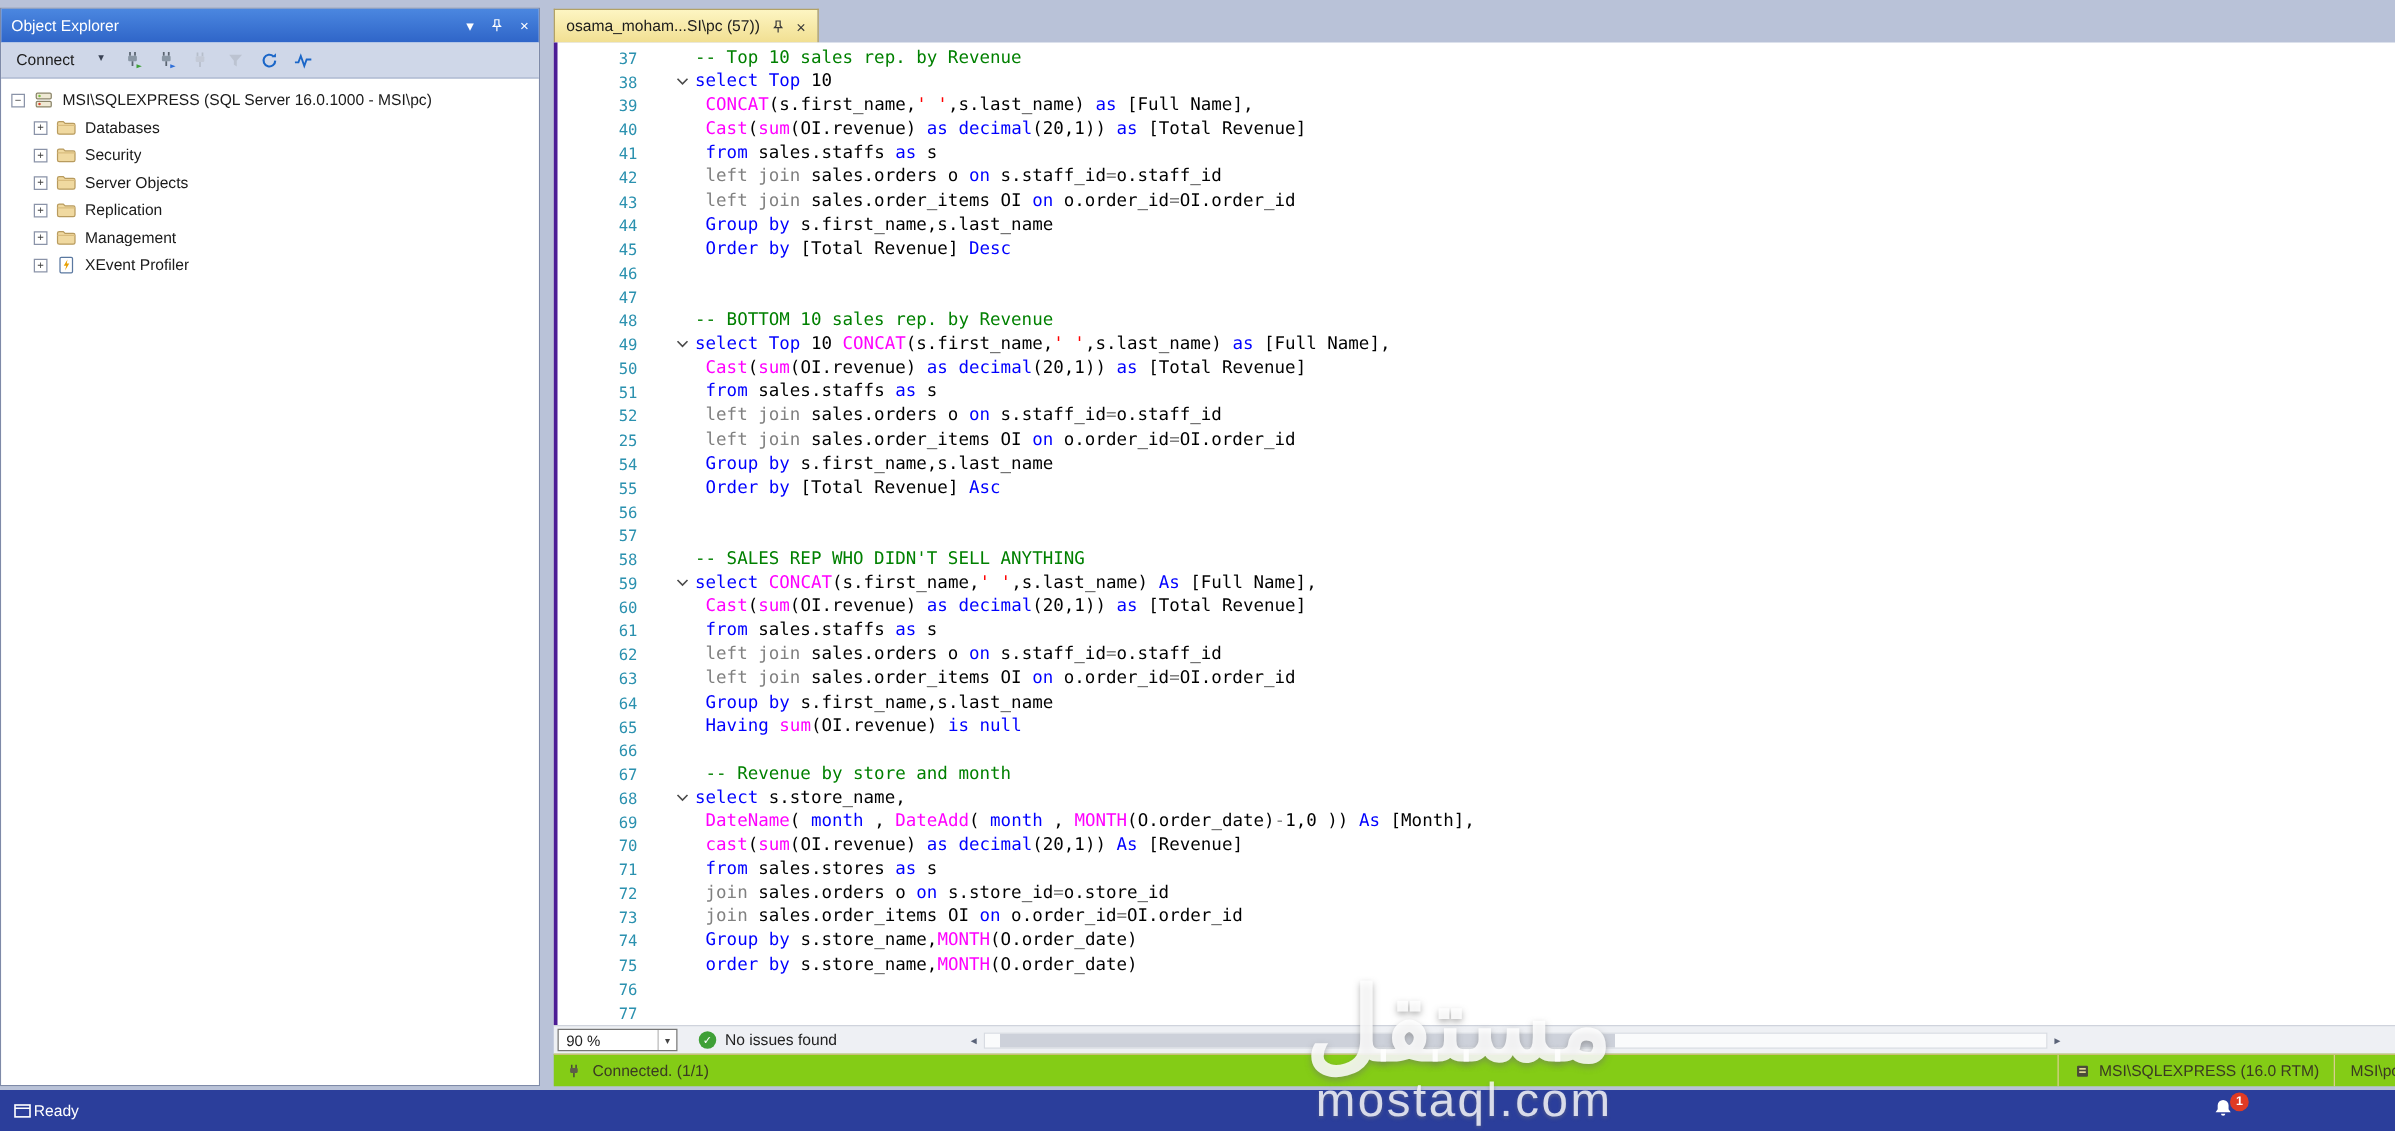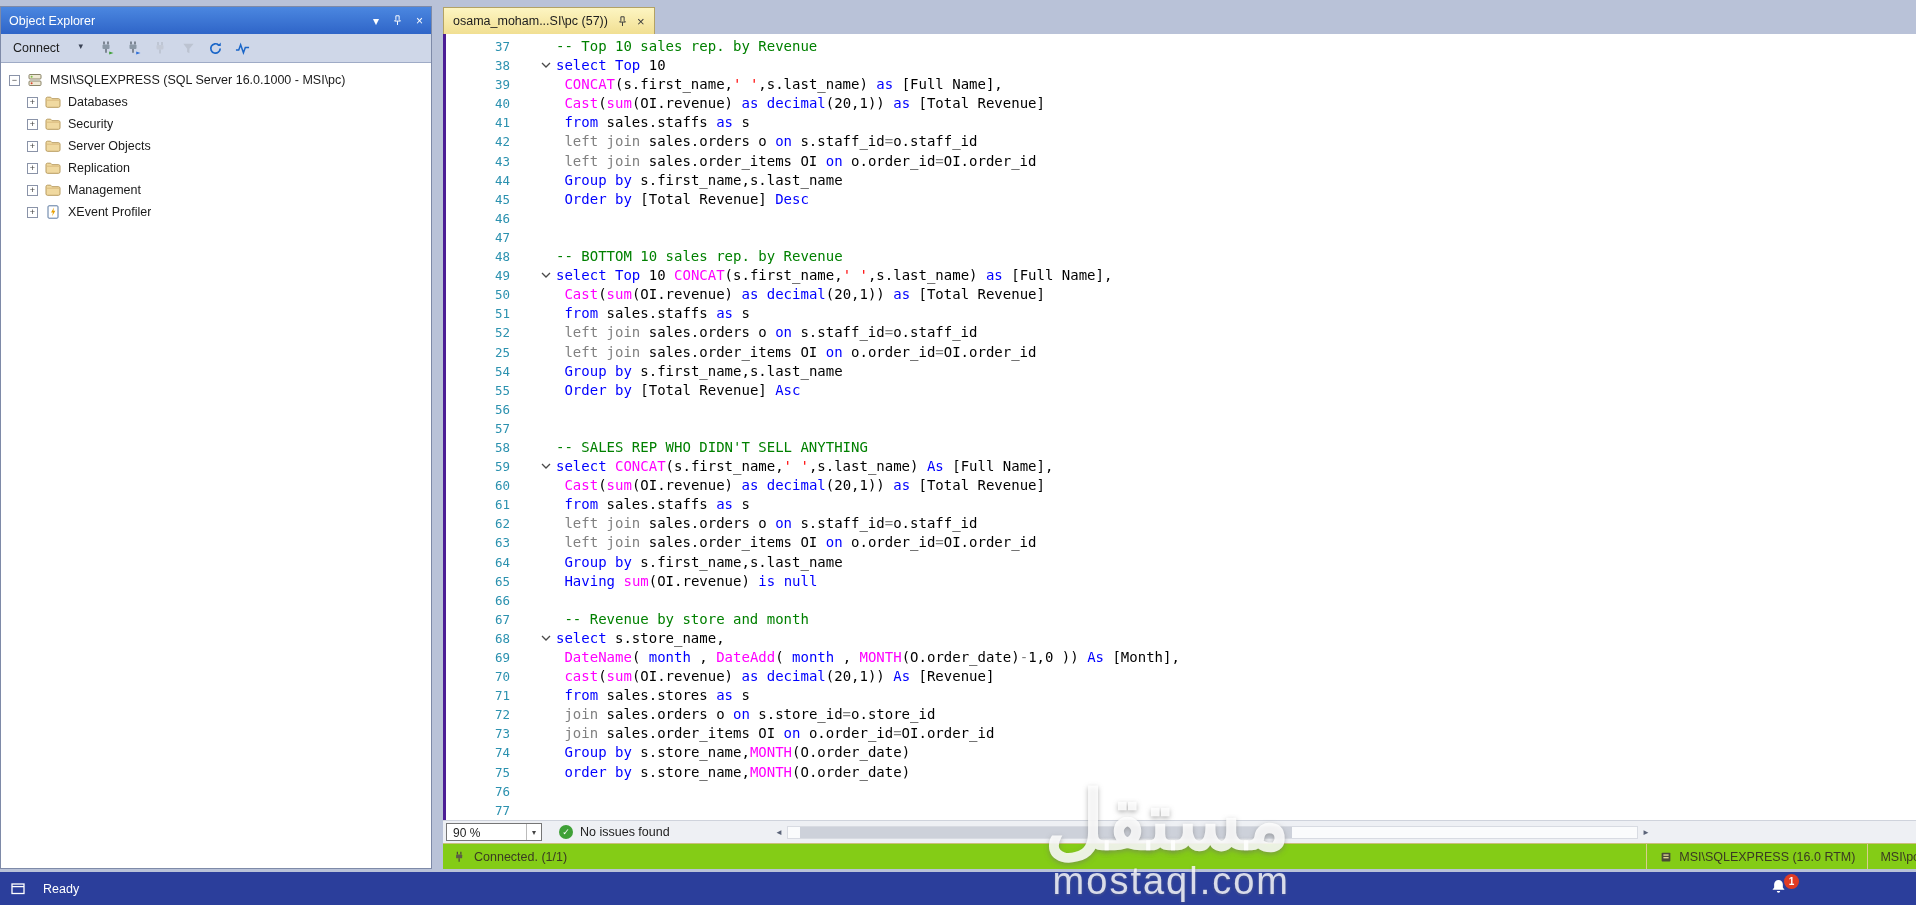--- a/index.html
+++ b/index.html
@@ -64,21 +64,21 @@
   .htrack{flex:1;height:13px;background:#fafbfc;border:1px solid #d8dbe2;position:relative}
   .hthumb{position:absolute;left:12px;top:0;bottom:0;width:58%;background:#cdd1da}
   .caret-info{position:absolute;right:0;top:0;bottom:0;display:flex;align-items:flex-end;gap:30px;padding:0 16px;font-size:11px;color:#333}
 
   .connbar{position:absolute;left:0;right:0;top:837px;height:26px;background:#84cc16;border-top:1px solid #cbbf7a;display:flex;align-items:center;font-size:12.5px;color:#3a3a22}
   .conn-left{display:flex;align-items:center;gap:7px;padding-left:10px}
   .conn-right{margin-left:auto;display:flex;align-items:stretch;height:100%}
   .seg{display:flex;align-items:center;gap:6px;padding:0 12px;border-left:1px solid #d9cd8f;white-space:nowrap}
 
   
-  .mainbar{position:absolute;left:0;right:0;bottom:0;height:33px;background:#2b3e9b;color:#fff;display:flex;align-items:center;gap:17px;padding-left:10px;font-size:12.5px}
+  .mainbar{position:absolute;left:0;right:0;bottom:0;height:33px;background:#2b3e9b;color:#fff;display:flex;align-items:center;gap:1px;padding-left:10px;font-size:12.5px}
   .micon{display:flex;align-items:center}
   .notif{position:absolute;right:126px;top:6px;width:20px;height:20px}
   .badge{position:absolute;right:-9px;top:-4px;width:15px;height:15px;border-radius:50%;background:#e03b24;color:#fff;font-size:10px;font-weight:bold;font-style:normal;display:flex;align-items:center;justify-content:center}
 
   
   .watermark{position:absolute;left:620px;top:782px;width:670px;text-align:right;z-index:60;pointer-events:none;color:rgba(255,255,255,.85)}
   .wm-ar{font-size:82px;font-weight:bold;line-height:.95;text-shadow:0 2px 5px rgba(110,110,110,.5)}
   .wm-dom{font-size:38px;letter-spacing:2px;color:rgba(255,255,255,.8);text-shadow:0 1px 3px rgba(120,120,120,.45)}
   svg{display:block}
 </style>

